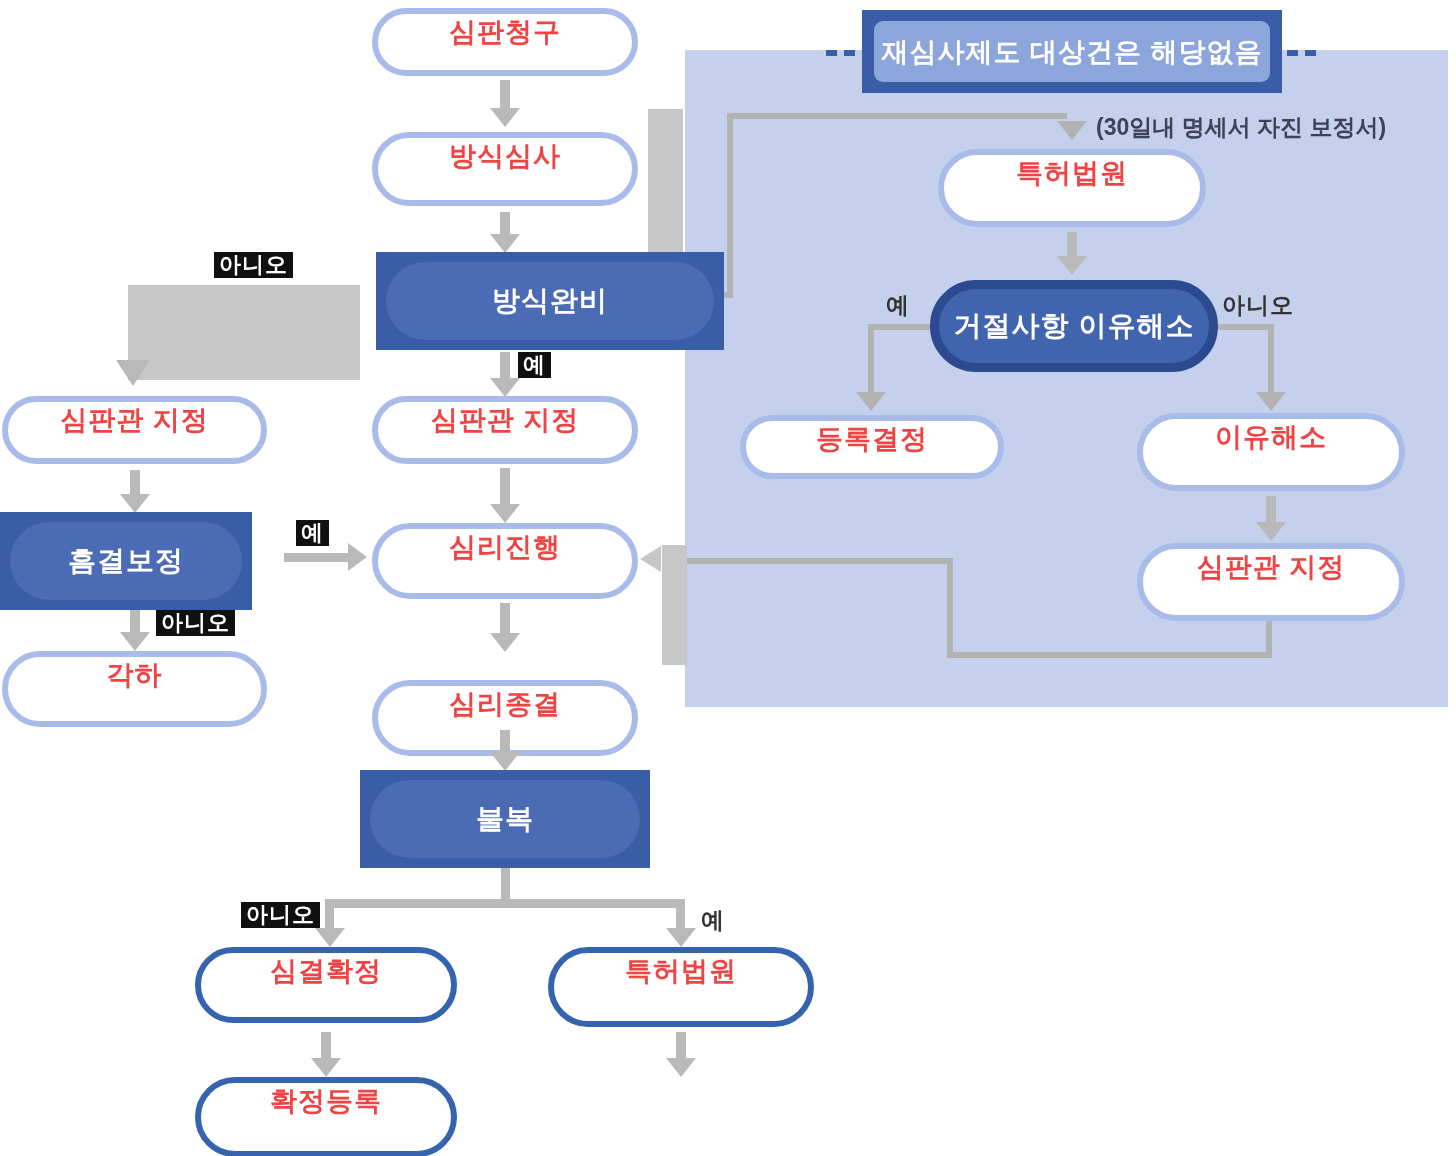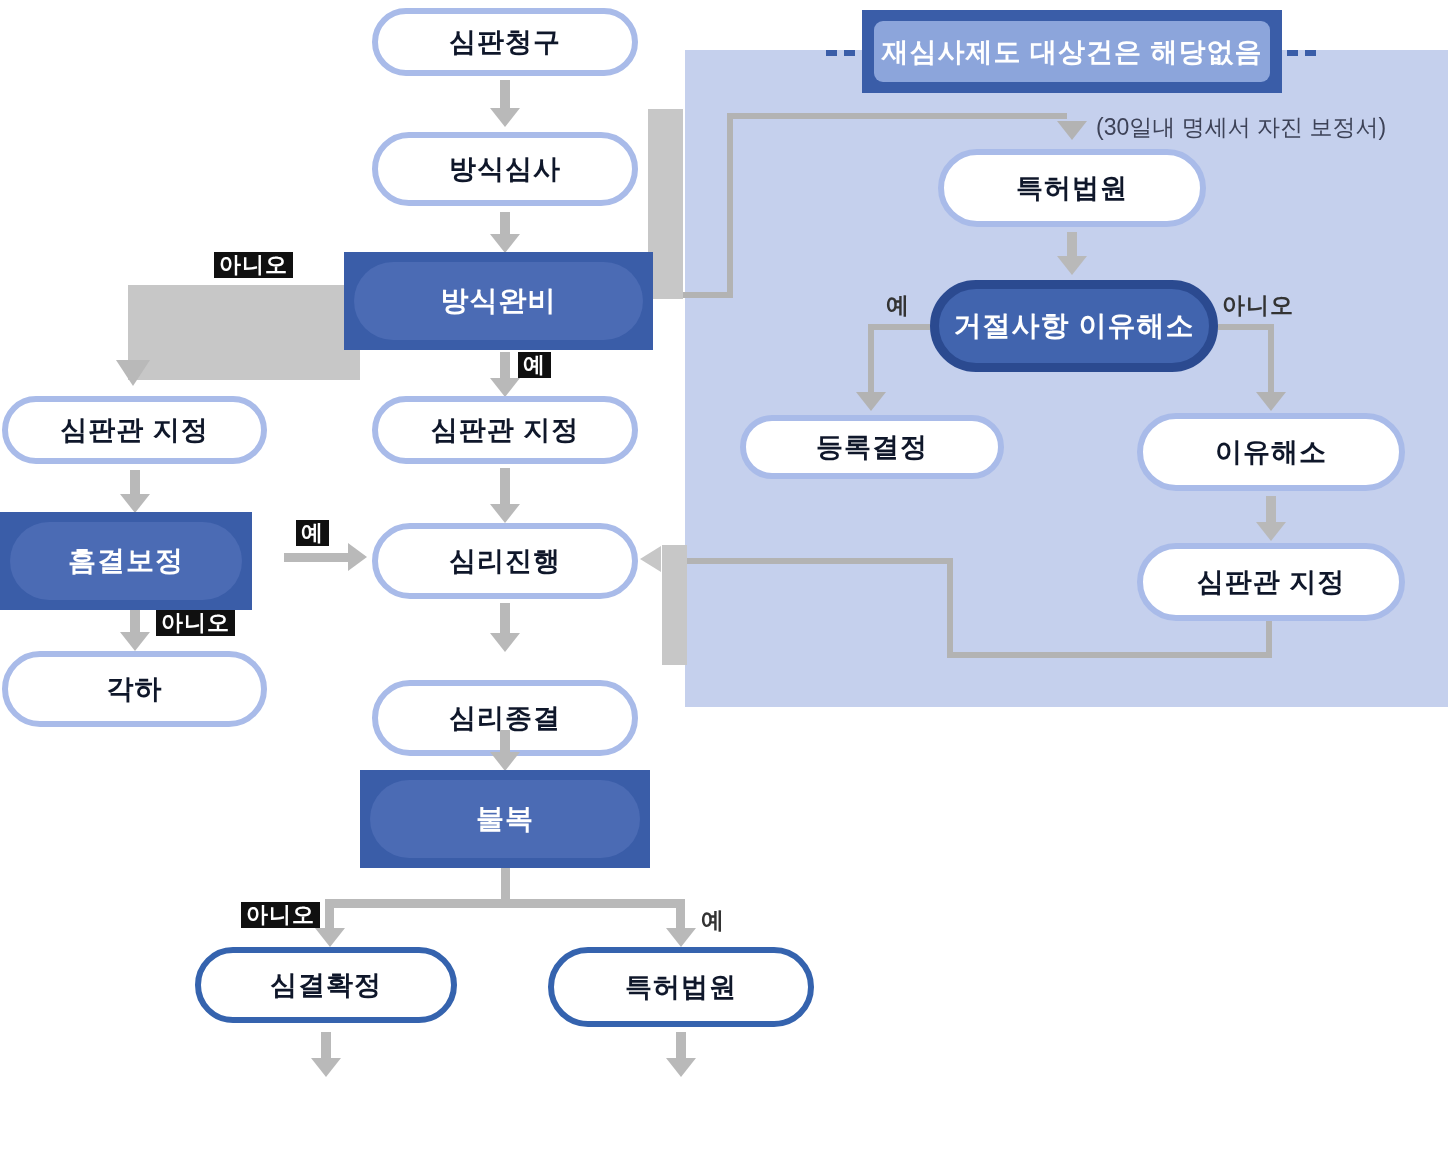--- a/index.html
+++ b/index.html
@@ -3,22 +3,22 @@
 <meta charset="utf-8">
 <style>
   html,body{margin:0;padding:0;background:#ffffff;}
   #canvas{
     position:relative;width:1456px;height:1156px;background:#ffffff;
     font-family:"Liberation Sans",sans-serif;overflow:hidden;
   }
   
   .oval{
     position:absolute;background:#ffffff;border:6px solid #a9bbe9;border-radius:44px;
-    display:flex;align-items:center;justify-content:center;
-    color:#0f172a;font-weight:700;font-size:27px;letter-spacing:1px;box-sizing:border-box;
+    display:flex;justify-content:center;
+    color:#ef4444;font-weight:700;font-size:27px;letter-spacing:1px;box-sizing:border-box;
   }
   .oval.darkb{border-color:#3563ae;}
   
   .dbox{position:absolute;background:#3a5da8;}
   .dbox .pill{
     position:absolute;left:10px;top:10px;right:10px;bottom:10px;background:#4b6bb4;border-radius:40px;
     display:flex;align-items:center;justify-content:center;color:#ffffff;font-weight:700;font-size:28px;letter-spacing:1px;
   }
   
   .panel{position:absolute;background:#c5d0ed;}
@@ -41,21 +41,21 @@
   .head-down{position:absolute;width:0;height:0;border-left:15px solid transparent;border-right:15px solid transparent;border-top:19px solid #b9b9b9;}
   .head-right{position:absolute;width:0;height:0;border-top:14px solid transparent;border-bottom:14px solid transparent;border-left:19px solid #b9b9b9;}
   .head-left{position:absolute;width:0;height:0;border-top:13px solid transparent;border-bottom:13px solid transparent;border-right:21px solid #c7c7c7;}
   .head-down.thinhead{border-top-color:#b3b3b3;}
   
   .badge{
     position:absolute;background:#101010;color:#ffffff;font-weight:700;font-size:22px;
     padding:2px 5px;line-height:1;letter-spacing:1px;
   }
   .plabel{position:absolute;color:#333333;font-weight:700;font-size:23px;letter-spacing:1px;}
-  .note{position:absolute;color:#3d4257;font-weight:400;font-size:23px;letter-spacing:0px;}
+  .note{position:absolute;color:#3d4257;font-weight:700;font-size:23px;letter-spacing:0px;}
 </style>
 </head>
 <body>
 
 <div id="canvas">
 
   <div class="panel" style="left:685px;top:50px;width:763px;height:657px;"></div>
 
   <div class="dash" style="left:826px;top:50px;"></div>
   <div class="dash" style="left:844px;top:50px;"></div>
@@ -89,21 +89,21 @@
   </div>
   <div class="seg" style="left:500px;top:80px;width:10px;height:28px;"></div>
   <div class="head-down" style="left:490px;top:108px;"></div>
 
   <div class="oval" style="left:372px;top:132px;width:266px;height:74px;">
     <span>방식심사</span>
   </div>
   <div class="seg" style="left:500px;top:212px;width:10px;height:22px;"></div>
   <div class="head-down" style="left:490px;top:234px;"></div>
 
-  <div class="dbox" style="left:344px;top:252px;width:309px;height:98px;">
+  <div class="dbox" style="left:376px;top:252px;width:348px;height:98px;">
     <div class="pill">방식완비</div>
   </div>
   <div class="badge" style="left:214px;top:252px;">아니오</div>
   <div class="seg" style="left:500px;top:352px;width:10px;height:26px;"></div>
   <div class="head-down" style="left:490px;top:378px;"></div>
   <div class="badge" style="left:518px;top:352px;">예</div>
 
   <div class="oval" style="left:372px;top:396px;width:266px;height:68px;">
     <span>심판관 지정</span>
   </div>
@@ -133,20 +133,23 @@
   <div class="seg" style="left:676px;top:899px;width:9px;height:29px;"></div>
   <div class="head-down" style="left:666px;top:928px;"></div>
   <div class="badge" style="left:241px;top:902px;">아니오</div>
   <div class="plabel" style="left:701px;top:905px;">예</div>
 
   <div class="oval darkb" style="left:195px;top:947px;width:262px;height:76px;">
     <span>심결확정</span>
   </div>
   <div class="seg" style="left:321px;top:1032px;width:10px;height:26px;"></div>
   <div class="head-down" style="left:311px;top:1058px;"></div>
+  <div class="oval darkb" style="left:195px;top:1077px;width:262px;height:80px;">
+    <span>확정등록</span>
+  </div>
 
   <div class="oval darkb" style="left:548px;top:947px;width:266px;height:80px;">
     <span>특허법원</span>
   </div>
   <div class="seg" style="left:676px;top:1032px;width:10px;height:26px;"></div>
   <div class="head-down" style="left:666px;top:1058px;"></div>
 
   <div class="oval" style="left:2px;top:396px;width:265px;height:68px;">
     <span>심판관 지정</span>
   </div>

